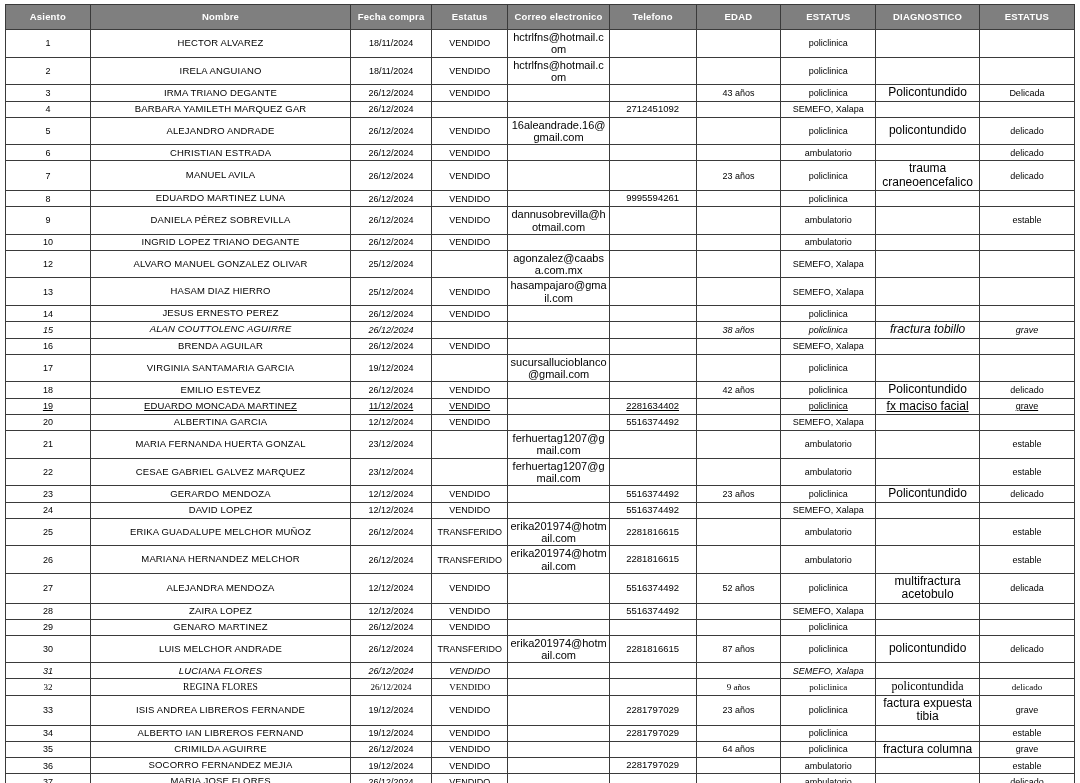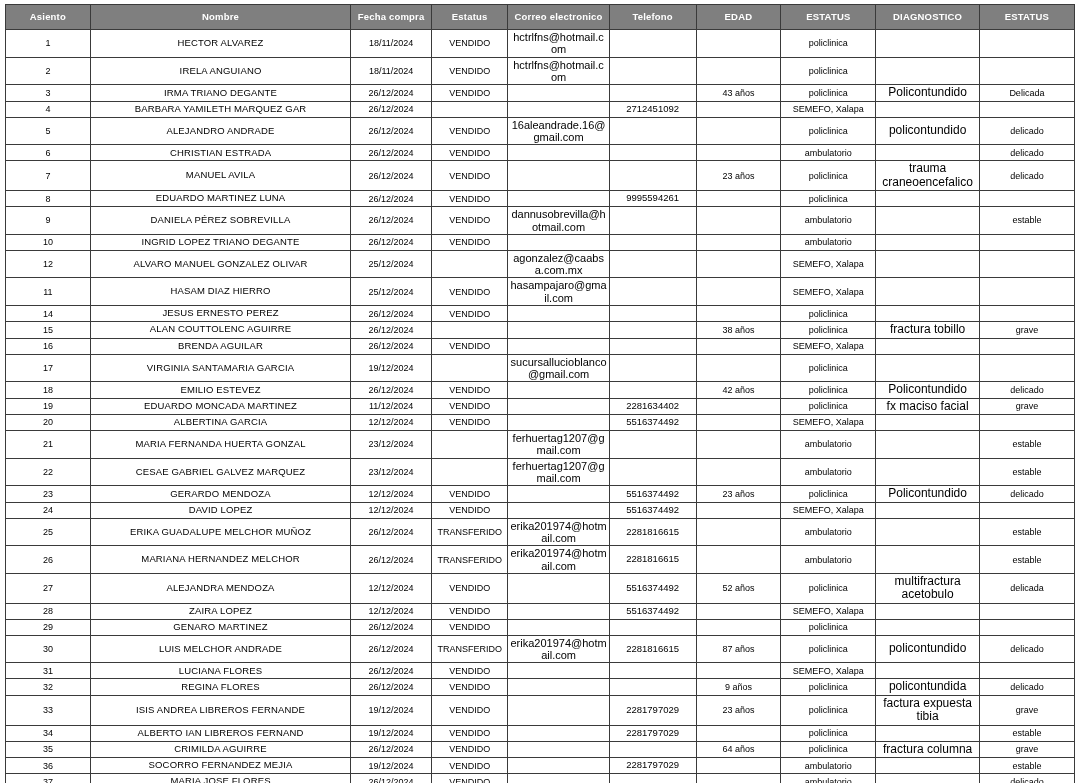--- a/index.html
+++ b/index.html
@@ -214,21 +214,21 @@
           <td class="c-fecha">25/12/2024</td>
           <td class="c-estatus"></td>
           <td class="c-correo">agonzalez@caabsa.com.mx</td>
           <td class="c-telefono"></td>
           <td class="c-edad"></td>
           <td class="c-estatus2">SEMEFO, Xalapa</td>
           <td class="c-diag"></td>
           <td class="c-estatus3"></td>
         </tr>
         <tr style="height: 26px;">
-          <td class="c-asiento">11</td>
+          <td class="c-asiento">13</td>
           <td class="c-nombre">HASAM DIAZ HIERRO</td>
           <td class="c-fecha">25/12/2024</td>
           <td class="c-estatus">VENDIDO</td>
           <td class="c-correo">hasampajaro@gmail.com</td>
           <td class="c-telefono"></td>
           <td class="c-edad"></td>
           <td class="c-estatus2">SEMEFO, Xalapa</td>
           <td class="c-diag"></td>
           <td class="c-estatus3"></td>
         </tr>
@@ -237,21 +237,21 @@
           <td class="c-nombre">JESUS ERNESTO PEREZ</td>
           <td class="c-fecha">26/12/2024</td>
           <td class="c-estatus">VENDIDO</td>
           <td class="c-correo"></td>
           <td class="c-telefono"></td>
           <td class="c-edad"></td>
           <td class="c-estatus2">policlinica</td>
           <td class="c-diag"></td>
           <td class="c-estatus3"></td>
         </tr>
-        <tr style="height: 13px;">
+        <tr style="height: 13px; font-style: italic;">
           <td class="c-asiento">15</td>
           <td class="c-nombre">ALAN COUTTOLENC AGUIRRE</td>
           <td class="c-fecha">26/12/2024</td>
           <td class="c-estatus"></td>
           <td class="c-correo"></td>
           <td class="c-telefono"></td>
           <td class="c-edad">38 años</td>
           <td class="c-estatus2">policlinica</td>
           <td class="c-diag">fractura tobillo</td>
           <td class="c-estatus3">grave</td>
@@ -285,21 +285,21 @@
           <td class="c-nombre">EMILIO ESTEVEZ</td>
           <td class="c-fecha">26/12/2024</td>
           <td class="c-estatus">VENDIDO</td>
           <td class="c-correo"></td>
           <td class="c-telefono"></td>
           <td class="c-edad">42 años</td>
           <td class="c-estatus2">policlinica</td>
           <td class="c-diag">Policontundido</td>
           <td class="c-estatus3">delicado</td>
         </tr>
-        <tr style="height: 13px;">
+        <tr style="height: 13px; text-decoration: underline;">
           <td class="c-asiento">19</td>
           <td class="c-nombre">EDUARDO MONCADA MARTINEZ</td>
           <td class="c-fecha">11/12/2024</td>
           <td class="c-estatus">VENDIDO</td>
           <td class="c-correo"></td>
           <td class="c-telefono">2281634402</td>
           <td class="c-edad"></td>
           <td class="c-estatus2">policlinica</td>
           <td class="c-diag">fx maciso facial</td>
           <td class="c-estatus3">grave</td>
@@ -429,33 +429,33 @@
           <td class="c-nombre">LUIS MELCHOR ANDRADE</td>
           <td class="c-fecha">26/12/2024</td>
           <td class="c-estatus">TRANSFERIDO</td>
           <td class="c-correo">erika201974@hotmail.com</td>
           <td class="c-telefono">2281816615</td>
           <td class="c-edad">87 años</td>
           <td class="c-estatus2">policlinica</td>
           <td class="c-diag">policontundido</td>
           <td class="c-estatus3">delicado</td>
         </tr>
-        <tr style="height: 13px;">
+        <tr style="height: 13px; font-style: italic;">
           <td class="c-asiento">31</td>
           <td class="c-nombre">LUCIANA FLORES</td>
           <td class="c-fecha">26/12/2024</td>
           <td class="c-estatus">VENDIDO</td>
           <td class="c-correo"></td>
           <td class="c-telefono"></td>
           <td class="c-edad"></td>
           <td class="c-estatus2">SEMEFO, Xalapa</td>
           <td class="c-diag"></td>
           <td class="c-estatus3"></td>
         </tr>
-        <tr style="height: 13px;">
+        <tr style="height: 13px; font-family: Liberation Serif, serif;">
           <td class="c-asiento">32</td>
           <td class="c-nombre">REGINA FLORES</td>
           <td class="c-fecha">26/12/2024</td>
           <td class="c-estatus">VENDIDO</td>
           <td class="c-correo"></td>
           <td class="c-telefono"></td>
           <td class="c-edad">9 años</td>
           <td class="c-estatus2">policlinica</td>
           <td class="c-diag">policontundida</td>
           <td class="c-estatus3">delicado</td>

